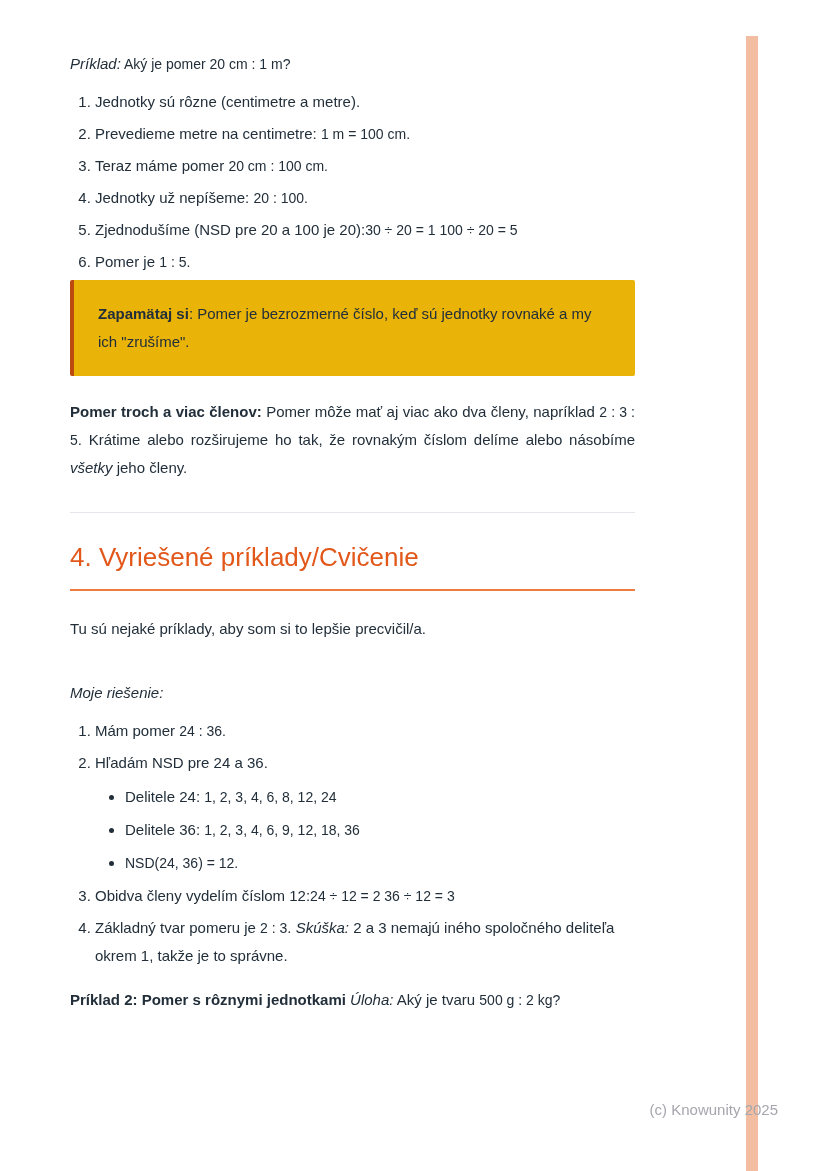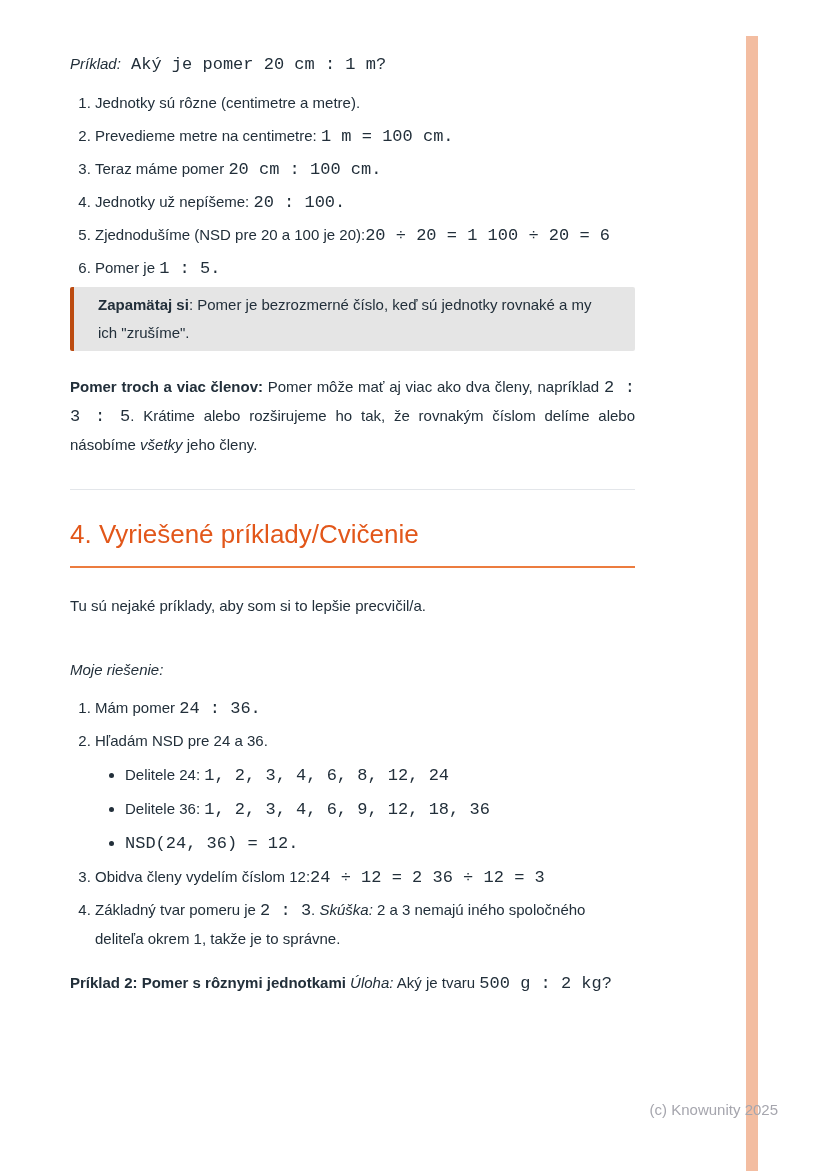--- a/index.html
+++ b/index.html
@@ -3,34 +3,34 @@
 <meta charset="utf-8">
 <style>
   * { margin:0; padding:0; box-sizing:border-box; }
   html,body { background:#ffffff; }
   body {
     width:828px; height:1171px; position:relative; overflow:hidden;
     font-family:"Liberation Sans", sans-serif;
     font-size:15px; line-height:28px; color:#222f3a;
   }
   .content { width:565px; margin-left:70px; padding-top:34px; }
-  .math { font-family:Liberation Mono, monospace; font-size:17px; }
+  .math { font-family:Liberation Sans, sans-serif; font-size:14px; }
   b { font-weight:700; }
   i { }
 
   ul.intro-list { list-style:disc; padding-left:24px; }
 
   .example-line { margin-top:16px; }
 
   ol.steps { margin-top:10px; padding-left:25px; }
   ol.steps > li { margin-bottom:4px; }
 
   .callout {
-    margin-top:2px; background:#e5e5e5; border-left:4px solid #bc4b10;
-    padding:4px 24px; border-radius:2px;
+    margin-top:2px; background:#eab308; border-left:4px solid #bc4b10;
+    padding:20px 24px; border-radius:2px;
   }
 
   .justify { text-align:justify; }
   .multi { margin-top:22px; }
 
   hr.divider { border:none; border-top:1px solid #e3e6ea; margin-top:30px; }
 
   h2.section-heading {
     margin-top:26px; font-size:26px; line-height:36px;
     color:#e2571a; font-weight:400;
@@ -64,21 +64,21 @@
   <div class="content">
 
 
     <p class="example-line"><i>Príklad:</i><span class="math"> Aký je pomer 20 cm : 1 m?</span></p>
 
     <ol class="steps">
       <li><span>Jednotky sú rôzne (centimetre a metre).</span><span class="math"></span></li>
       <li><span>Prevedieme metre na centimetre: </span><span class="math">1 m = 100 cm.</span></li>
       <li><span>Teraz máme pomer </span><span class="math">20 cm : 100 cm.</span></li>
       <li><span>Jednotky už nepíšeme: </span><span class="math">20 : 100.</span></li>
-      <li><span>Zjednodušíme (NSD pre 20 a 100 je 20):</span><span class="math">20 ÷ 20 = 1 100 ÷ 20 = 6</span></li>
+      <li><span>Zjednodušíme (NSD pre 20 a 100 je 20):</span><span class="math">30 ÷ 20 = 1 100 ÷ 20 = 5</span></li>
       <li><span>Pomer je </span><span class="math">1 : 5.</span></li>
     </ol>
 
     <div class="callout">
       <p><b>Zapamätaj si</b><span>: Pomer je bezrozmerné číslo, keď sú jednotky rovnaké a my ich "zrušíme".</span></p>
     </div>
 
     <p class="justify multi"><b>Pomer troch a viac členov:</b><span> Pomer môže mať aj viac ako dva členy, napríklad </span><span class="math">2 : 3 : 5</span><span>. Krátime alebo rozširujeme ho tak, že rovnakým číslom delíme alebo násobíme </span><i>všetky</i><span> jeho členy.</span></p>
 
     <hr class="divider">

